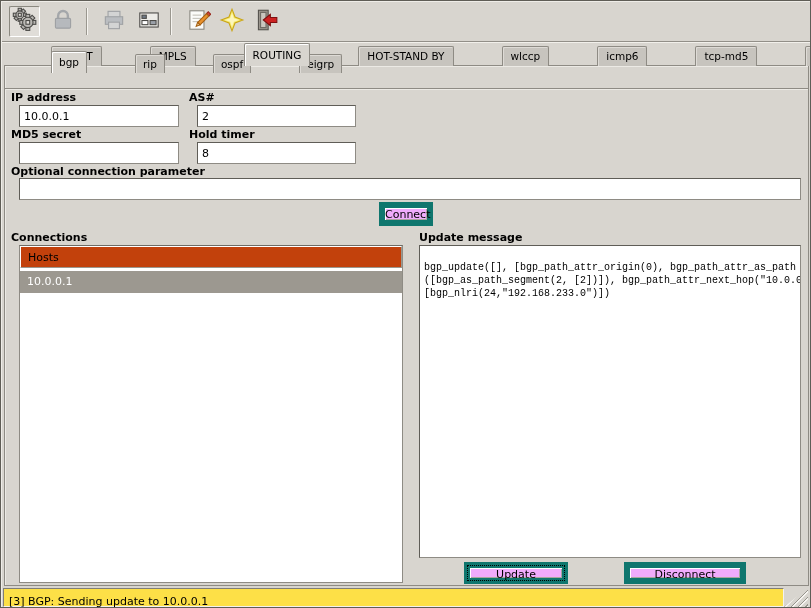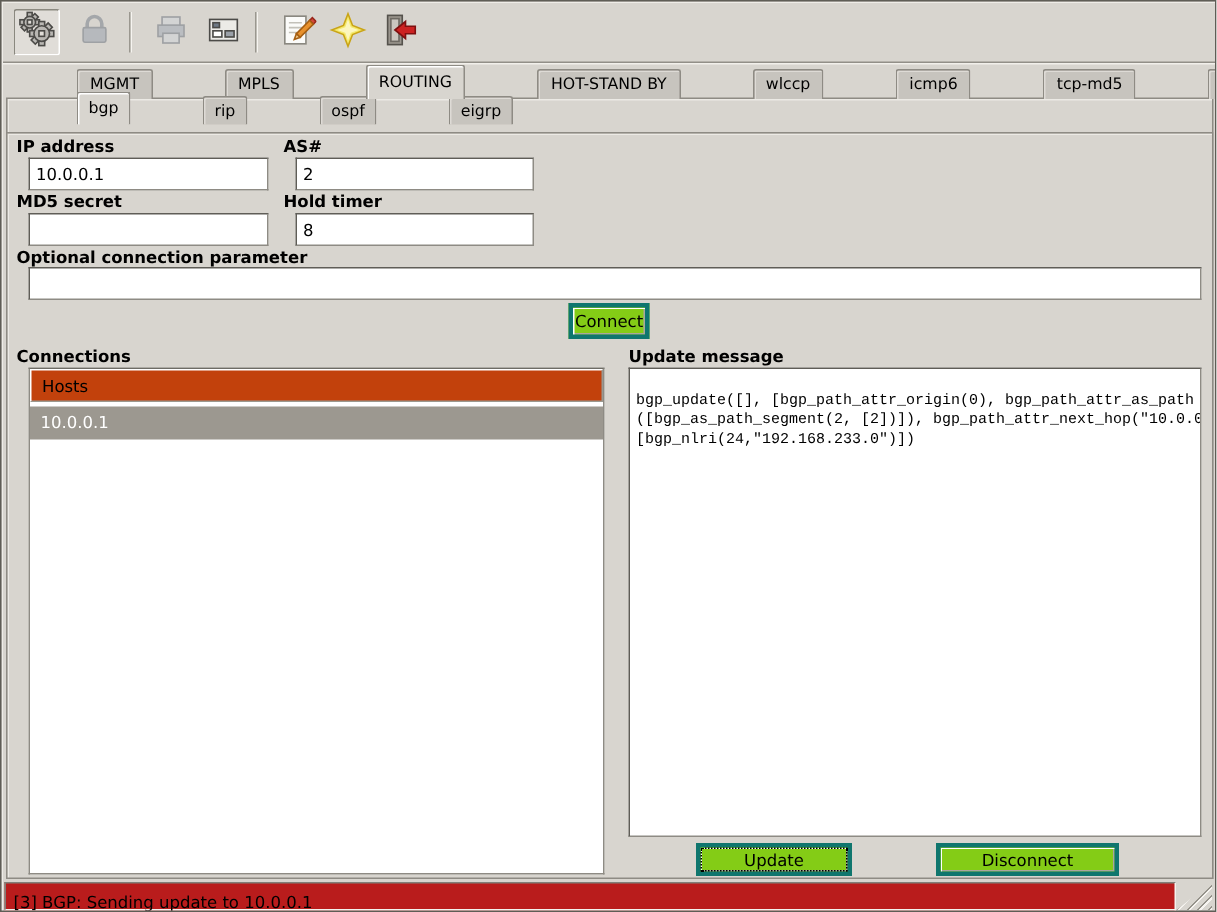--- a/index.html
+++ b/index.html
@@ -19,21 +19,21 @@
     display:flex; align-items:center; justify-content:center;
     border:1px solid transparent; border-radius:2px; background:transparent; }
   .tbtn.pressed { background:#e0ddd8; border-color:#8a887f #ffffff #ffffff #8a887f; }
   .tbtn.disabled { opacity:.9; }
   .tsep { position:absolute; top:7px; width:2px; height:27px;
     border-left:1px solid #9a978f; border-right:1px solid #f6f4f0; }
 
   
   .tabs { position:absolute; left:3px; display:flex; align-items:flex-end; }
   .tabs.level1 { top:42px; height:23px; }
-  .tabs.level2 { top:60px; height:22px; }
+  .tabs.level2 { top:50px; height:22px; }
   .tab { height:20px; line-height:19px; padding:0 8px; font-size:10.5px;
     background:#c7c4be; border:1px solid #8e8b84; border-bottom:none;
     border-radius:2px 2px 0 0; margin-right:1px; white-space:nowrap;
     box-shadow: inset 1px 1px 0 #dedbd6; position:relative; z-index:1;margin-left:47px; }
   .tab.active { height:23px; line-height:22px; background:#d8d5cf; z-index:3;
     box-shadow: inset 1px 1px 0 #ffffff; }
   .tabs.level2 .tab { height:19px; line-height:18px; padding:0 7px; }
   .tabs.level2 .tab.active { height:22px; line-height:21px; }
 
   
@@ -41,21 +41,21 @@
     border:1px solid #8e8b84; box-shadow: inset 1px 1px 0 #eceae5; z-index:0; }
   .inner-frame { position:absolute; left:3px; top:87px; width:805px; height:498px;
     border:1px solid #8e8b84; box-shadow: inset 1px 1px 0 #eceae5; z-index:2; background:#d8d5cf; }
 
   .flabel { position:absolute; font-weight:bold; font-size:11px; white-space:nowrap; z-index:4; }
 
   .entry { position:absolute; background:#fff; border:1px solid #8e8b84;
     border-top-color:#5f5d57; border-left-color:#5f5d57;
     font-family:"DejaVu Sans", sans-serif; font-size:11px; padding:0 4px; z-index:4; }
 
-  .btn { position:absolute; background:#84cc16; border:3px solid #0f766e;
+  .btn { position:absolute; background:#f0abfc; border:6px solid #0f766e;
     border-radius:0; font-family:"DejaVu Sans", sans-serif; font-size:11px;
     box-shadow: inset 1px 1px 0 #ffffff, inset -1px -1px 0 #a9a69f;
     text-align:center; z-index:4; cursor:default; }
   .btn.focused { outline:1px dotted #000; outline-offset:-4px; }
 
   
   .list { position:absolute; left:18px; top:244px; width:384px; height:338px;
     background:#ffffff; border:1px solid #8e8b84; border-top-color:#6e6c65; z-index:4; }
   .list-header { height:22px; line-height:21px; padding:0 7px; background:#c2410c;
     border:1px solid #9b988f; border-top-color:#fff; border-left-color:#fff;
@@ -66,21 +66,21 @@
   
   .textview { position:absolute; left:418px; top:244px; width:382px; height:313px;
     background:#ffffff; border:1px solid #8e8b84; border-top-color:#5f5d57;
     border-left-color:#5f5d57; z-index:4; overflow:hidden; }
   .textview-inner { padding:3px 4px; font-size:10px; line-height:1.32;
     white-space:pre; font-family:Liberation Mono, monospace;margin-top:12px; }
 
   
   .statusbar { position:absolute; left:2px; top:587px; width:781px; height:19px;
     border:1px solid #807e77; border-bottom-color:#f4f2ee; border-right-color:#f4f2ee;
-    line-height:17px; padding:4px 5px; font-size:11px; z-index:4; background:#b91c1c; }
+    line-height:17px; padding:4px 5px; font-size:11px; z-index:4; background:#fde047; }
   .grip { position:absolute; right:2px; top:587px; width:24px; height:19px; z-index:4;
     background: repeating-linear-gradient(135deg, transparent 0 3px, #96938b 3px 4px, #f6f4f0 4px 5px);
     clip-path: polygon(100% 0, 100% 100%, 0 100%); }
 </style>
 </head>
 <body>
 
 <div class="window">
 
   <div class="toolbar">

